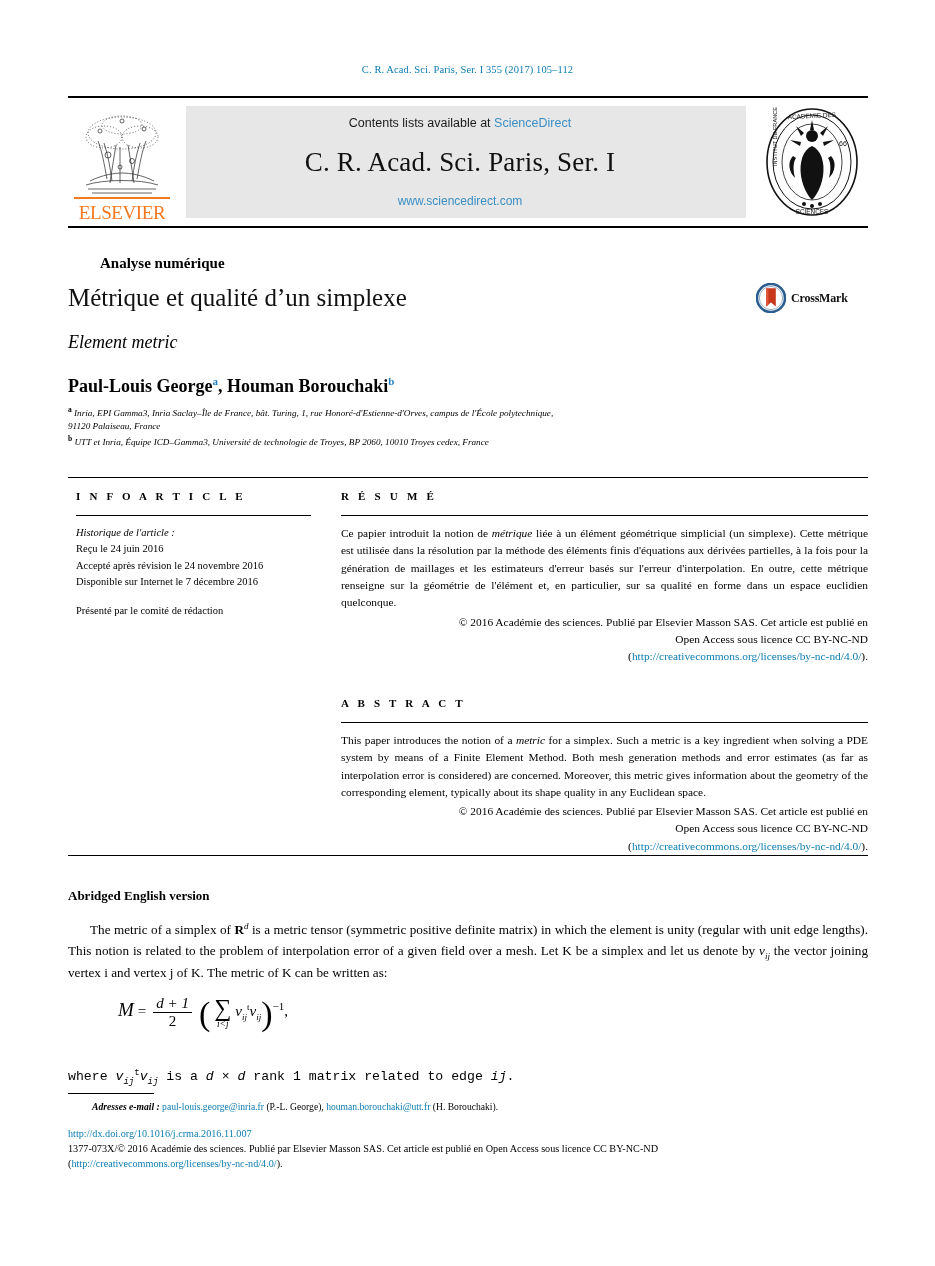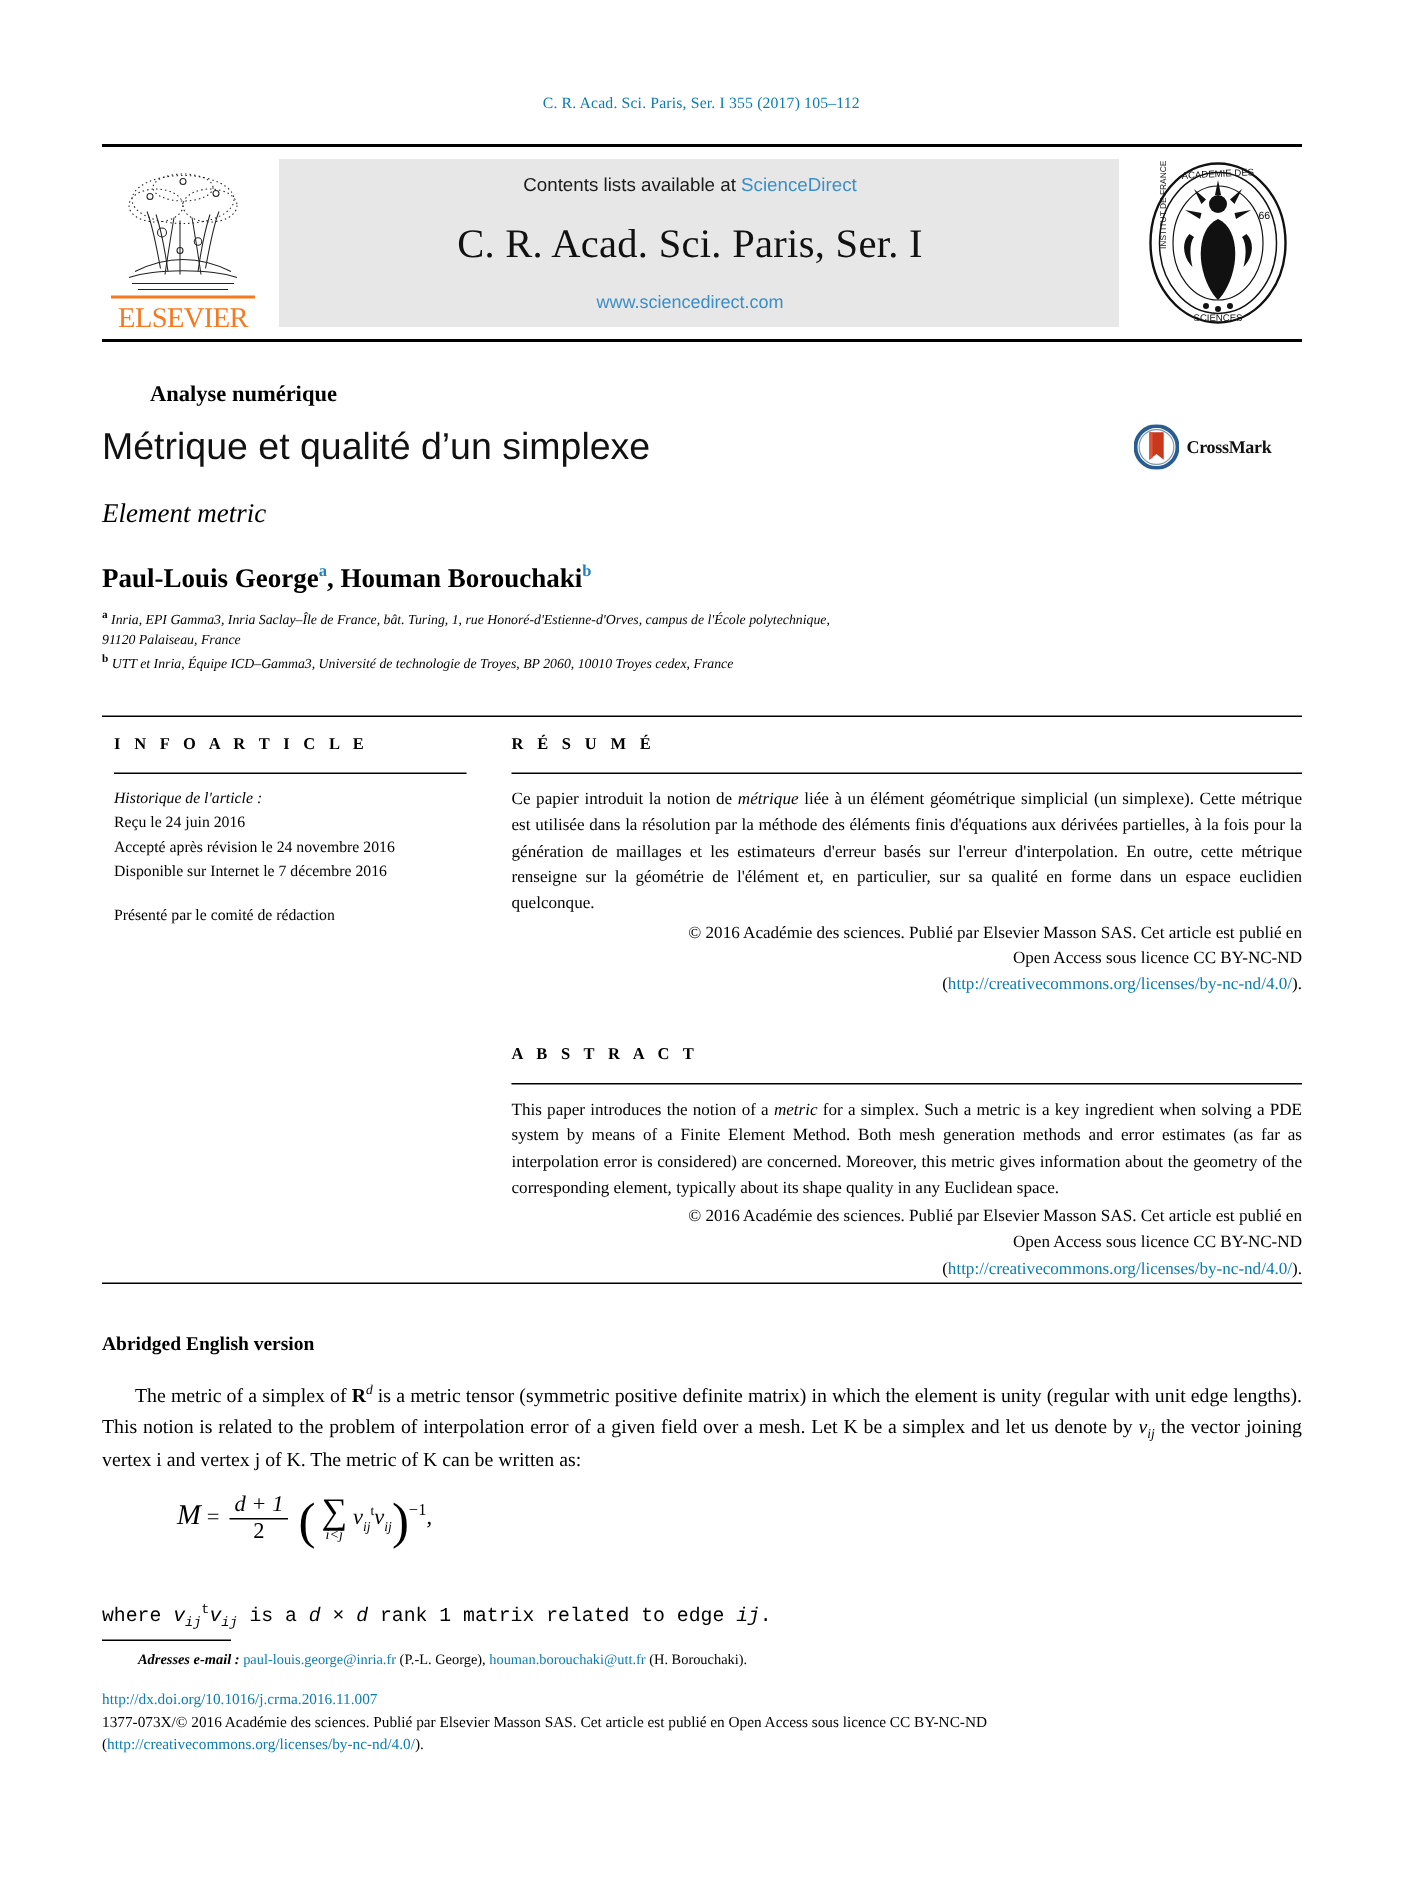--- a/index.html
+++ b/index.html
@@ -118,21 +118,21 @@
     font-size: 15px;
     font-weight: bold;
     font-family: "Liberation Serif", serif;
     margin-left: 32px;
   }
   .title {
     position: absolute;
     left: 68px;
     top: 284px;
     font-size: 25px;
-    font-family: Liberation Sans, sans-serif;
+    font-family: Liberation Serif, serif;
     color: #111;
   }
   .subtitle {
     position: absolute;
     left: 68px;
     top: 332px;
     font-size: 18px;
     font-style: italic;
     font-family: "Liberation Serif", serif;
   }

